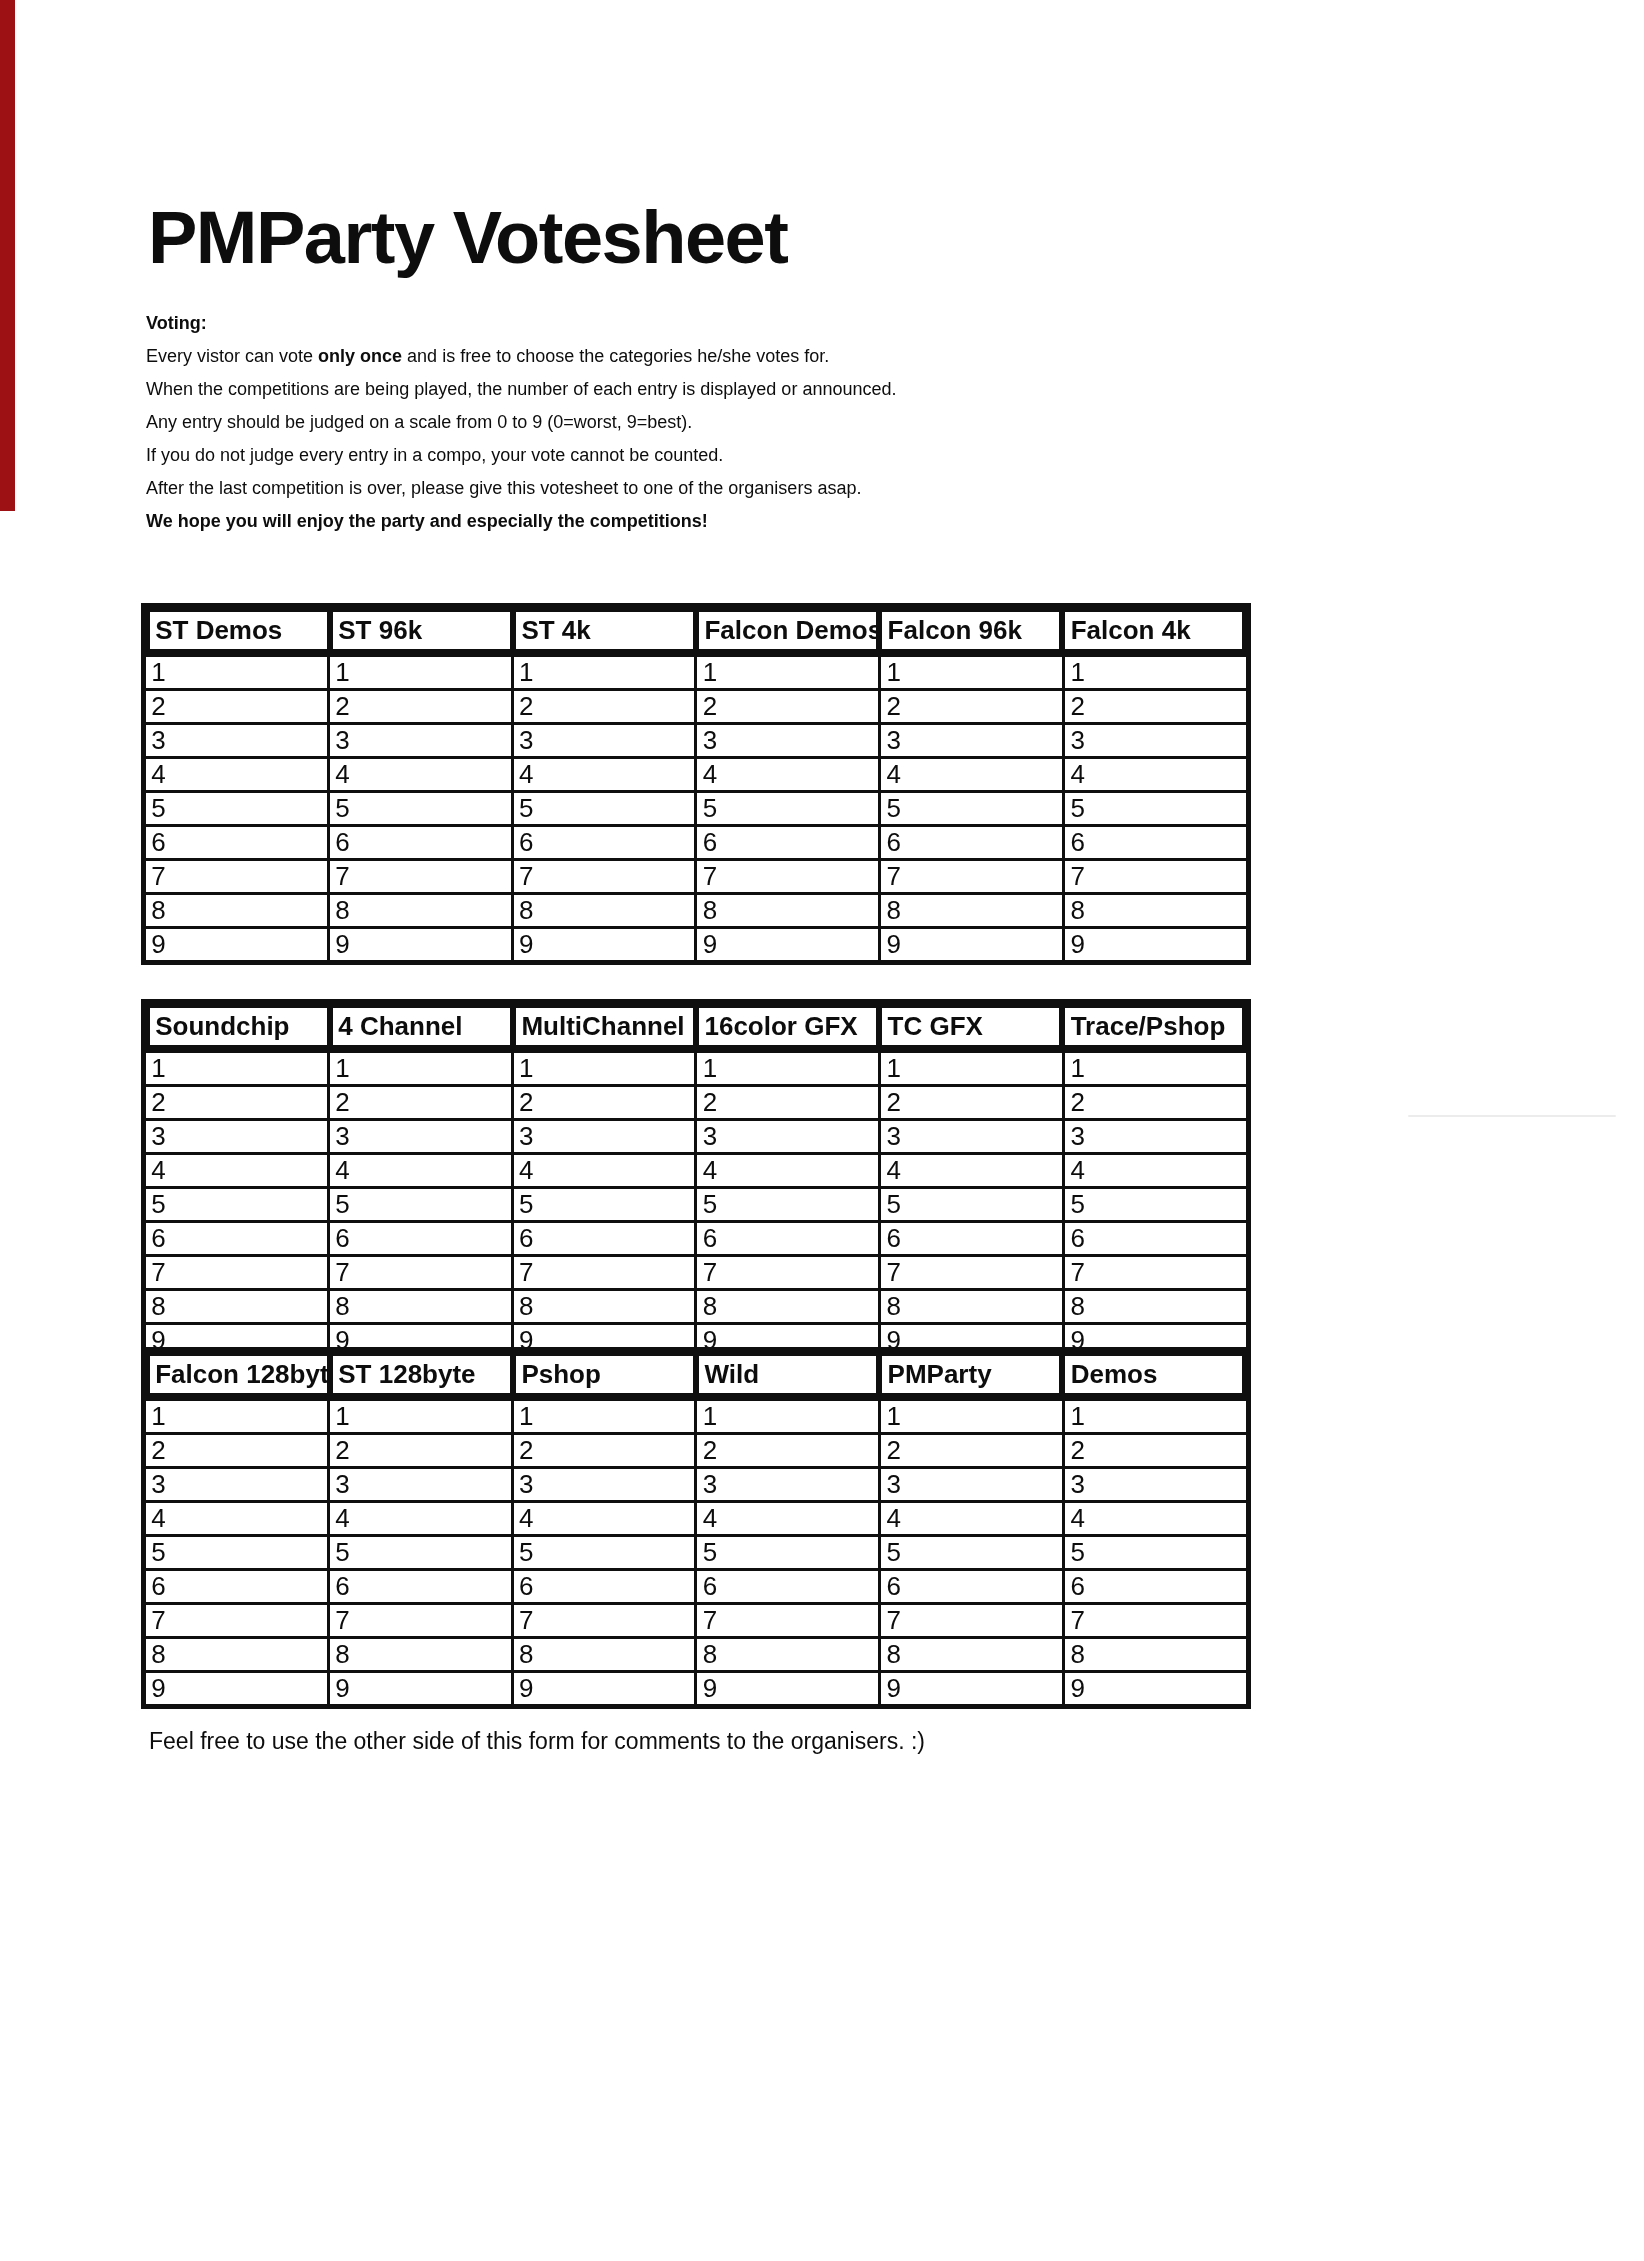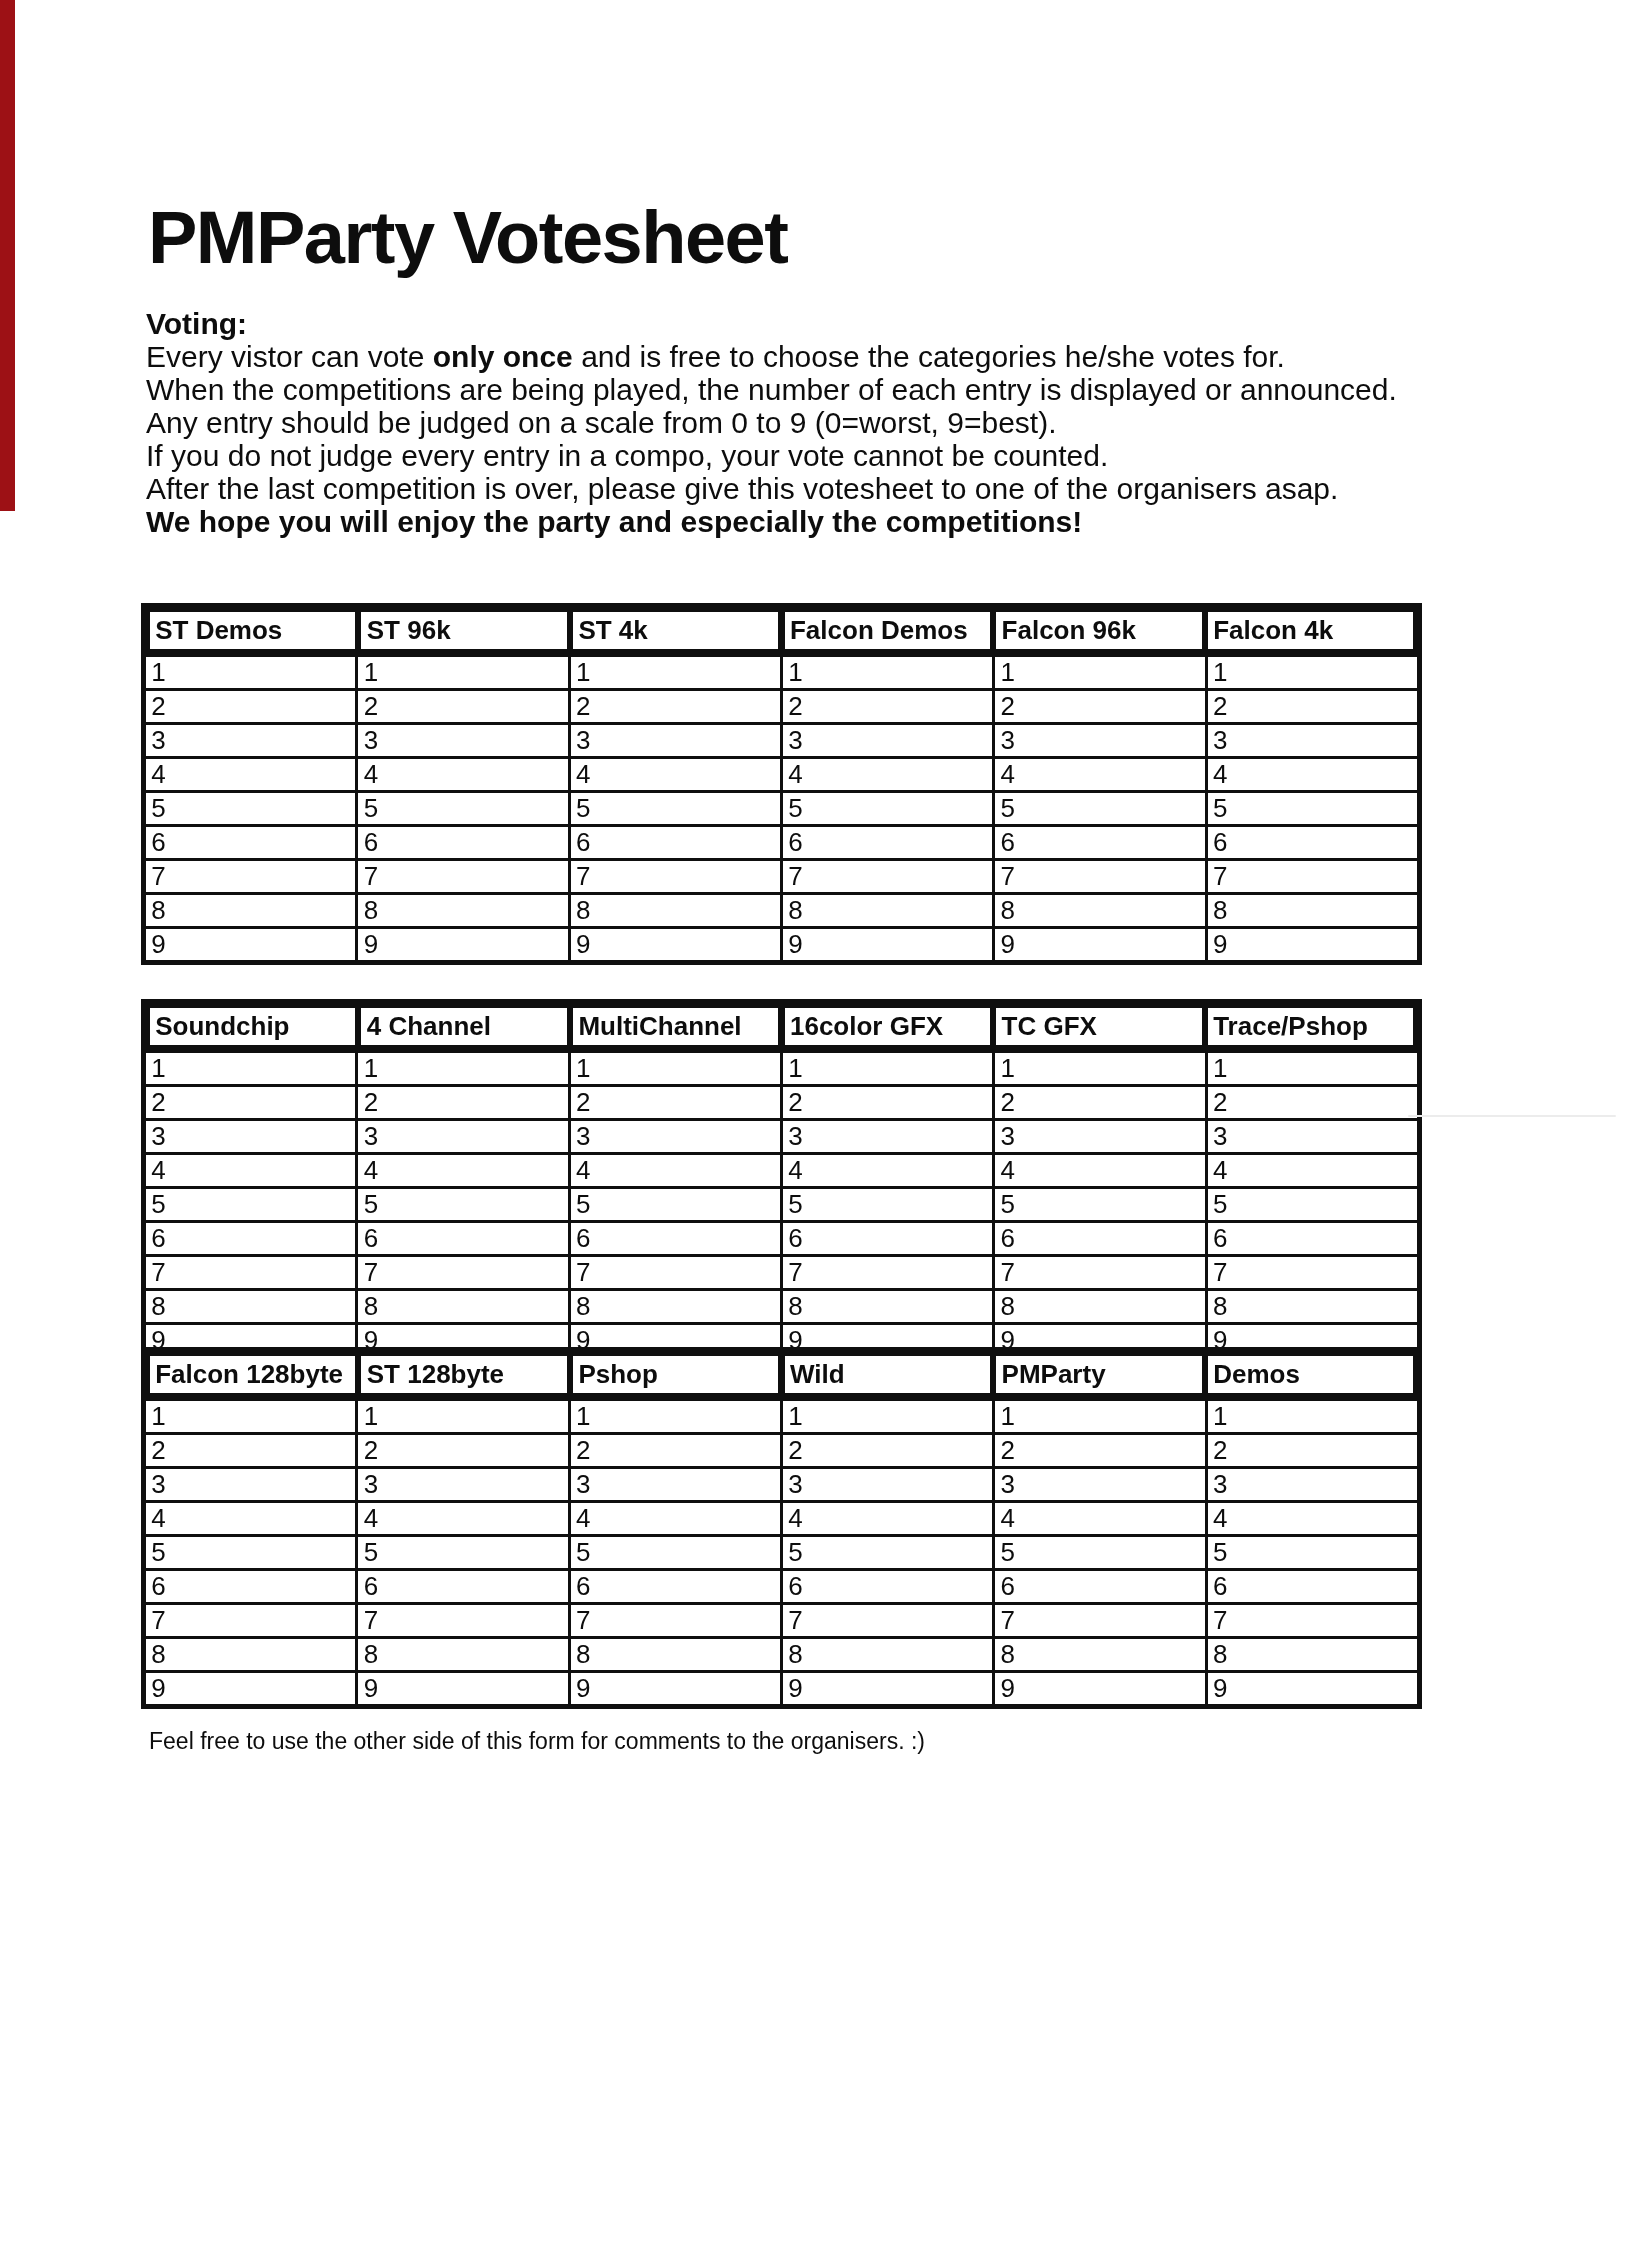--- a/index.html
+++ b/index.html
@@ -28,27 +28,27 @@
 
   .title {
     position:absolute; left:148px; top:195px;
     font-size:74px; font-weight:bold; letter-spacing:-1.5px;
     white-space:nowrap;
   }
 
   .voting {
     position:absolute; left:146px; top:307px;
     width:1392px;
-    font-size:30px; line-height:33px;
+    font-size:18px; line-height:33px;
   }
   .voting p { margin:0; white-space:nowrap; }
   .bold { font-weight:bold; }
 
   .vote-table {
-    position:absolute; left:141px; width:1281px;
+    position:absolute; left:141px; width:1110px;
     border:5.3px solid #0f0f0f;
     background:#a3a3a3;
   }
   .t1 { top:603px; }
   .t2 { top:975px;margin-top:24px; }
   .t3 { top:1347px; }
 
   .thead {
     background:#0f0f0f;
     display:flex; gap:6.3px;

